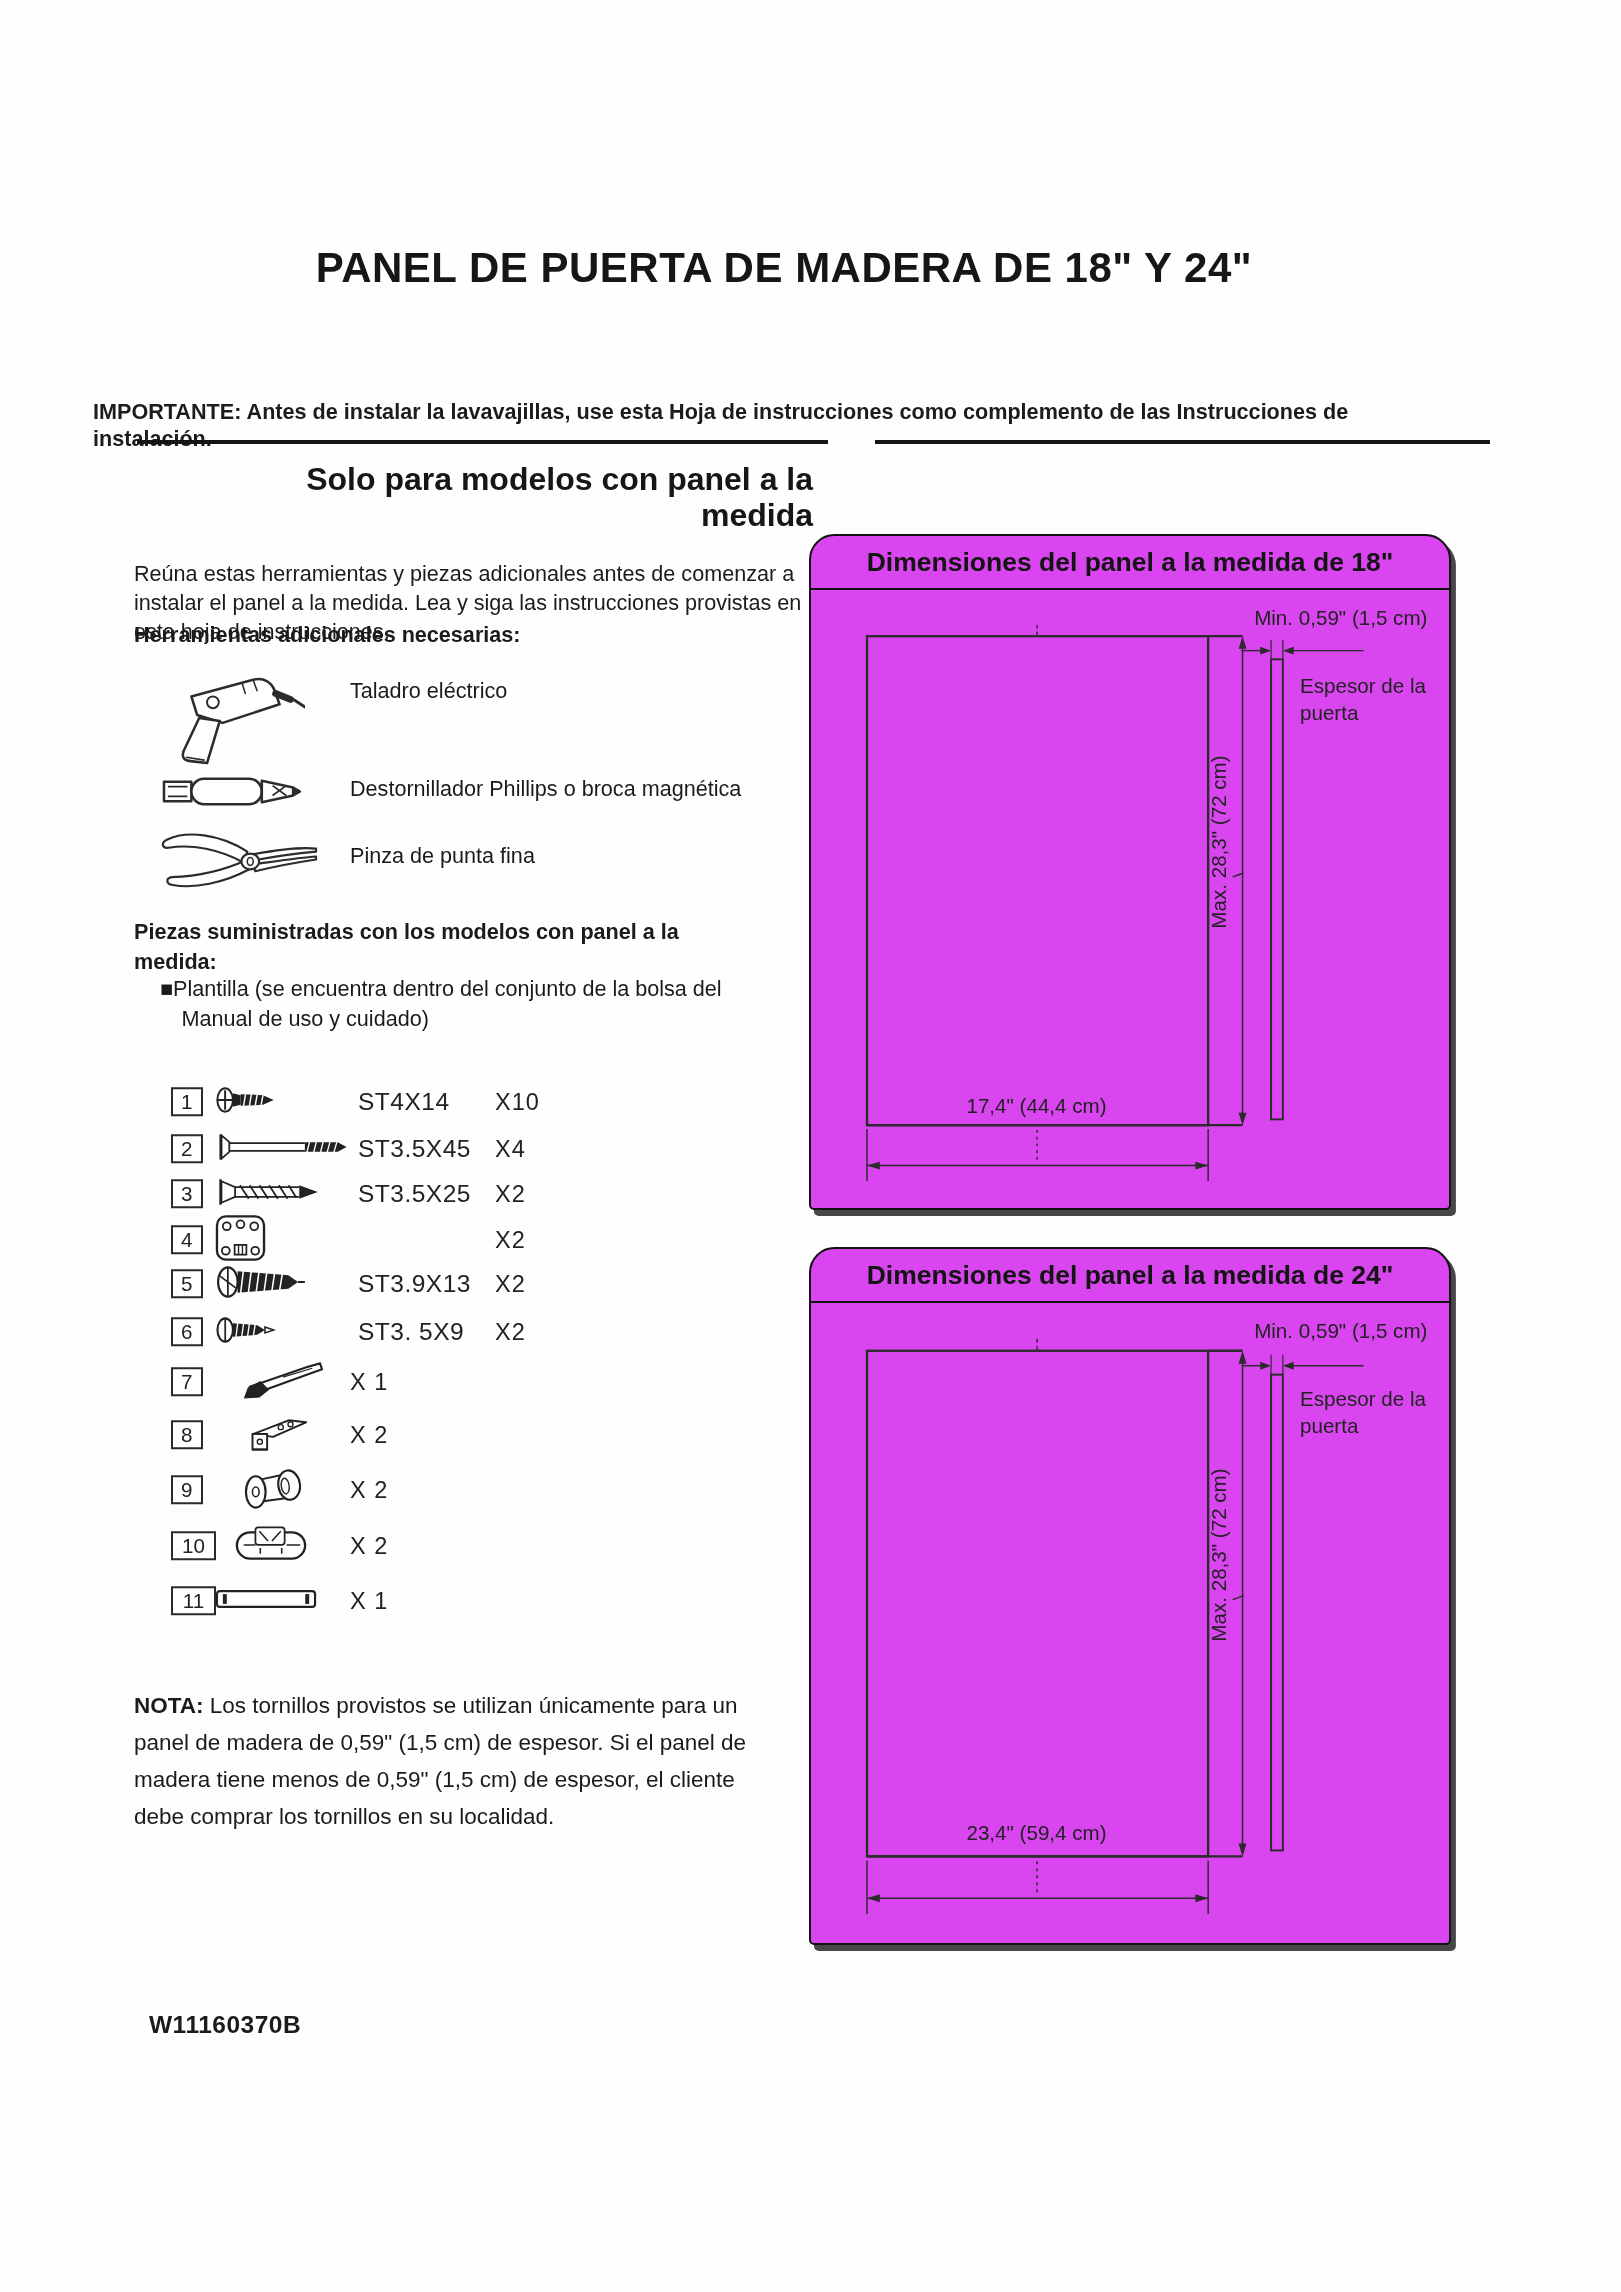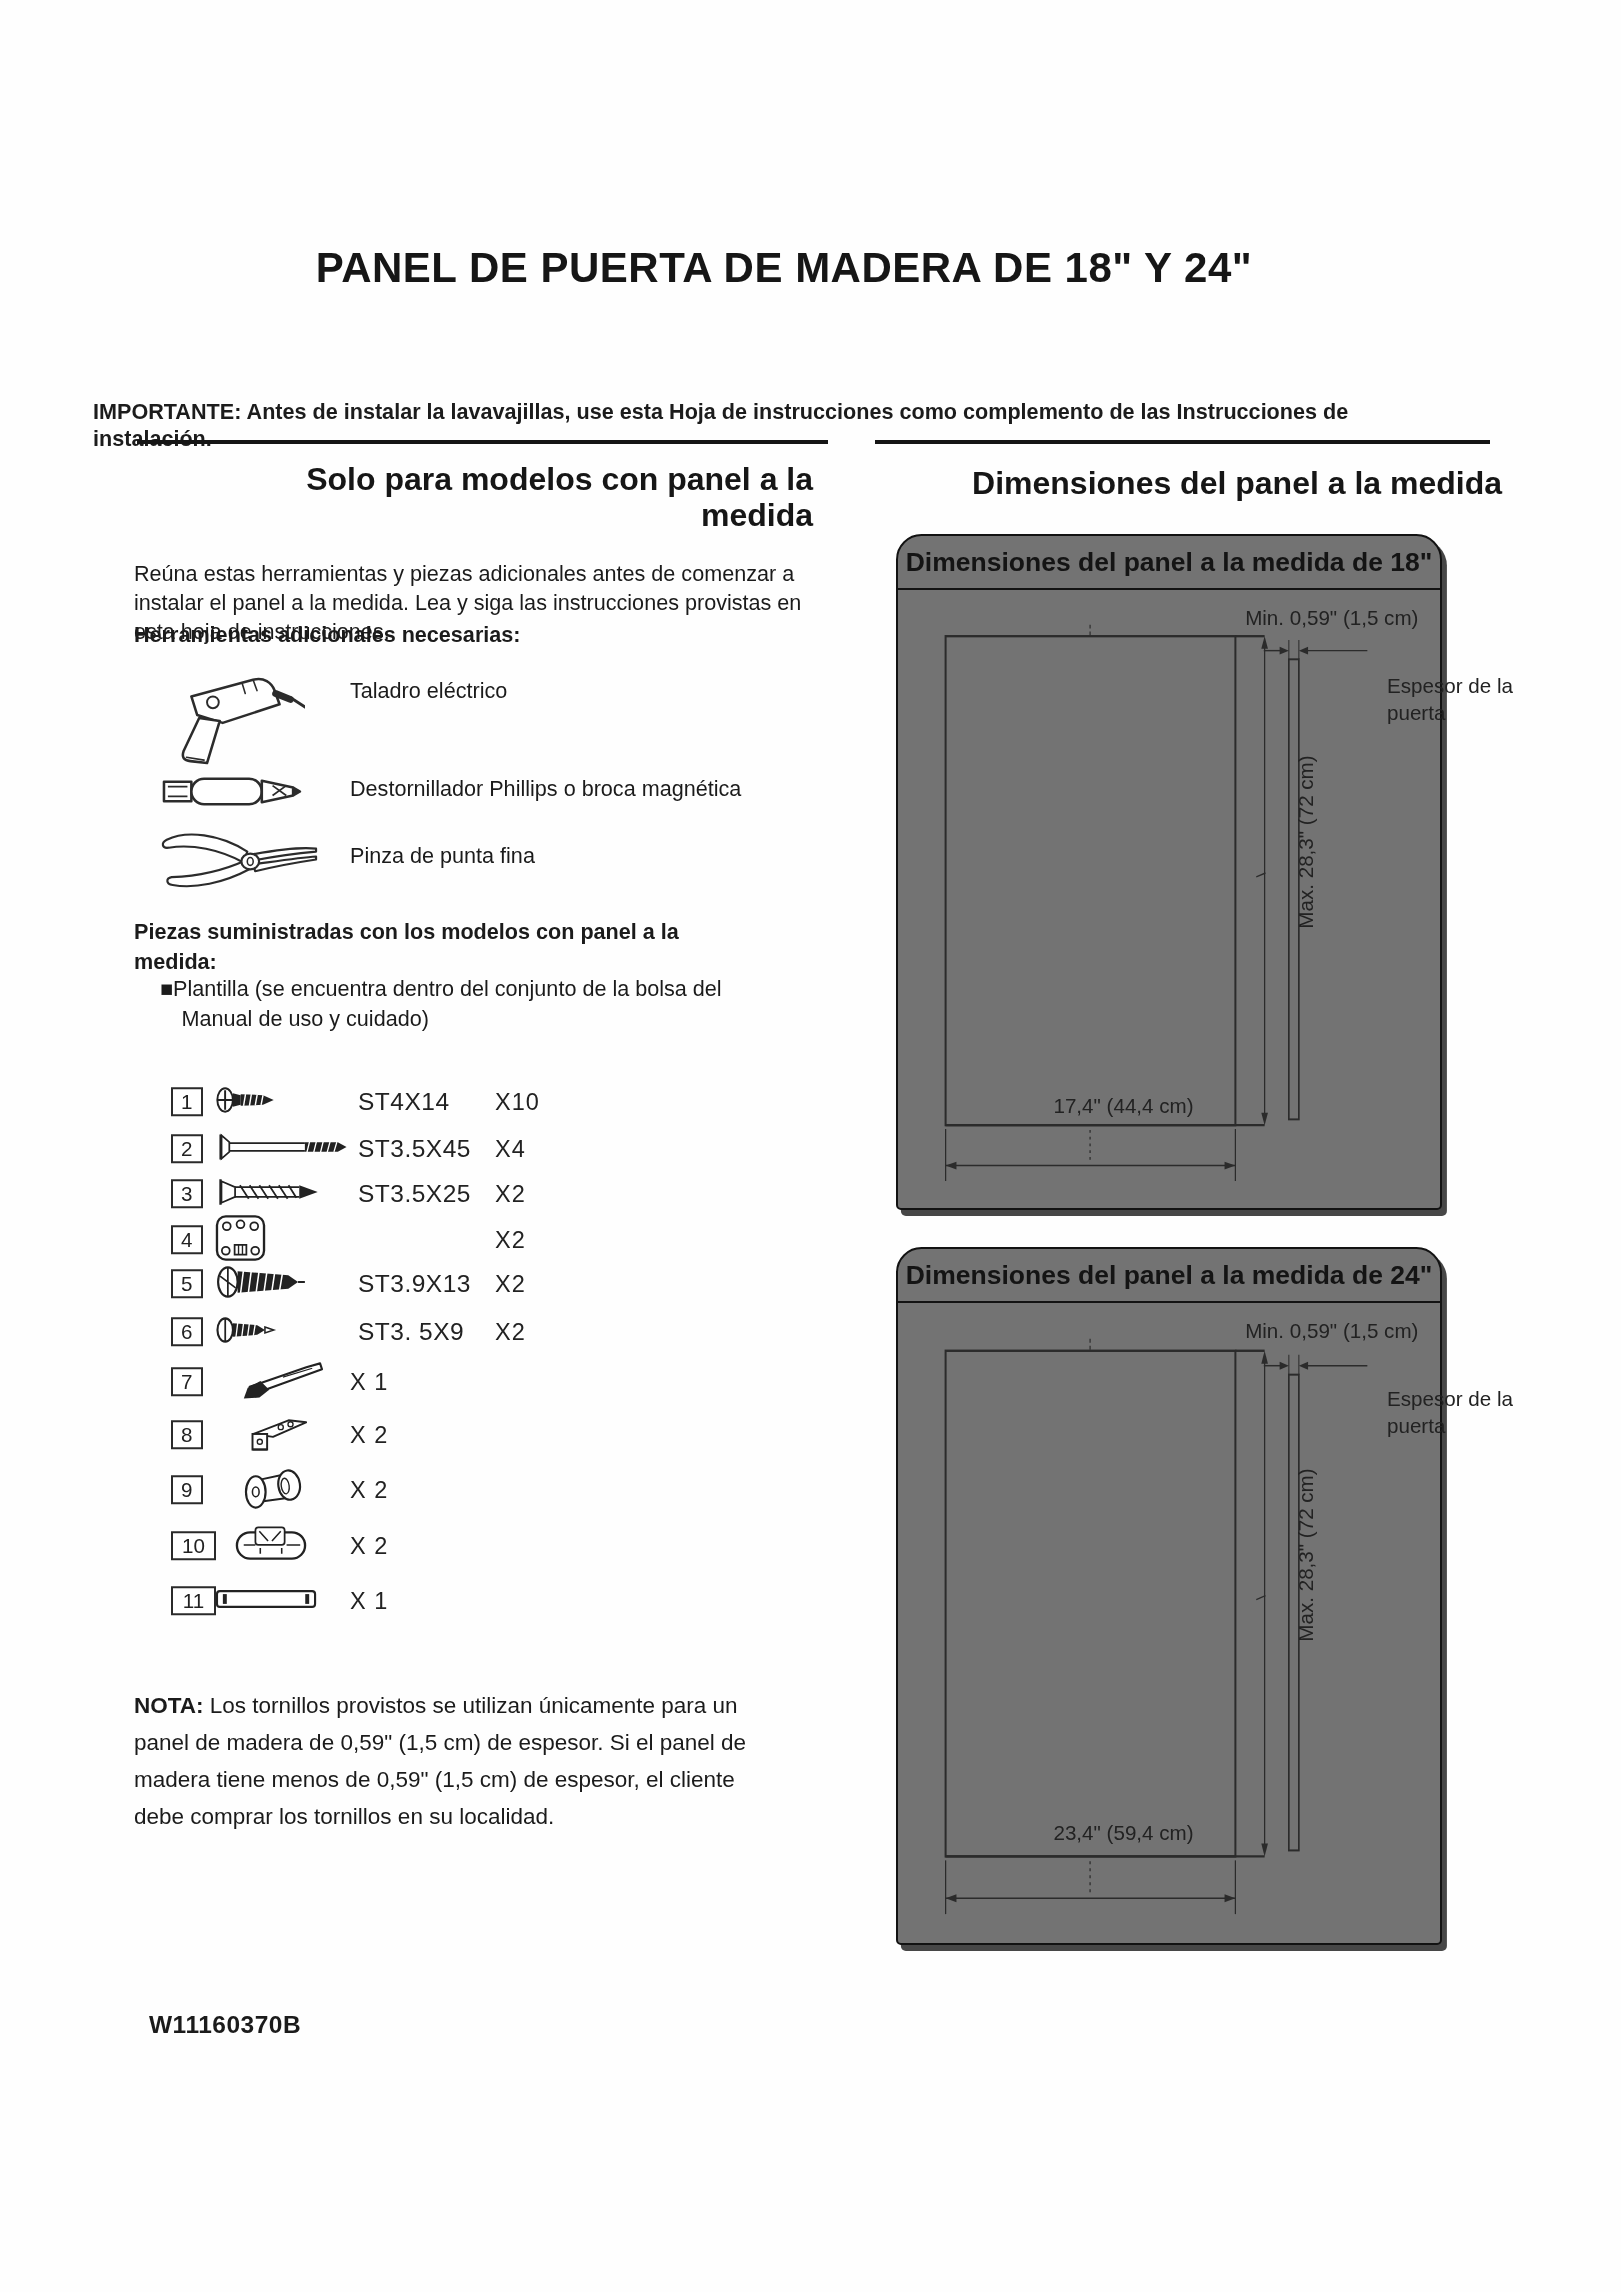--- a/index.html
+++ b/index.html
@@ -72,21 +72,21 @@
     font-size:22.5px; line-height:37px;
   }
   .doc-number {
     position:absolute; top:2011px; left:149px;
     font-size:24.5px; font-weight:bold; letter-spacing:0.5px;
   }
 
   
   .right-heading { top:465px; left:832px; width:670px; }
   .dimbox {
-    position:absolute; left:896px; width:546px; background:#737373;
+    position:absolute; left:809px; width:642px; background:#d946ef;
     border:2.9px solid #121212; border-radius:25.5px 25.5px 4.9px 4.9px;
     box-shadow:4.9px 5.9px 0 #474747; box-sizing:border-box;
   }
   .dimbox-header {
     height:52px; border-bottom:2.9px solid #121212;
     display:flex; align-items:center; justify-content:center;
     font-weight:bold; font-size:26.5px; color:#141414;
   }
   .diagram { position:relative; width:100%; }
   .diagram svg { position:absolute; left:0; top:0; width:100%; height:100%; }
@@ -321,21 +321,20 @@
       </svg>
     </span>
     <span class="pspec"></span>
     <span class="pqty">X 1</span>
   </div>
 
   <p class="nota"><b>NOTA:</b><span> Los tornillos provistos se utilizan únicamente para un panel de madera de 0,59" (1,5 cm) de espesor. Si el panel de madera tiene menos de 0,59" (1,5 cm) de espesor, el cliente debe comprar los tornillos en su localidad.</span></p>
 
   <div class="doc-number">W11160370B</div>
 
-  <div class="col-heading right-heading">Dimensiones del panel a la medida</div>
 
   <div class="dimbox" style="top:534px;height:676px;">
     <div class="dimbox-header">Dimensiones del panel a la medida de 18"</div>
     <div class="diagram" style="height:616px;">
       <svg viewBox="0 0 649 640" preserveAspectRatio="none">
         <rect x="57" y="48" width="347" height="508" fill="none" stroke="#2b2b2b" stroke-width="2.4"></rect>
         <line x1="404" y1="48" x2="439" y2="48" stroke="#2b2b2b" stroke-width="2.4"></line>
         <line x1="230" y1="36" x2="230" y2="48" stroke="#2b2b2b" stroke-width="1.4" stroke-dasharray="4 3"></line>
         <line x1="439" y1="54" x2="439" y2="550" stroke="#2b2b2b" stroke-width="1.5"></line>
         <path d="M439 48 L435 61 L443 61 Z" fill="#2b2b2b"></path>

